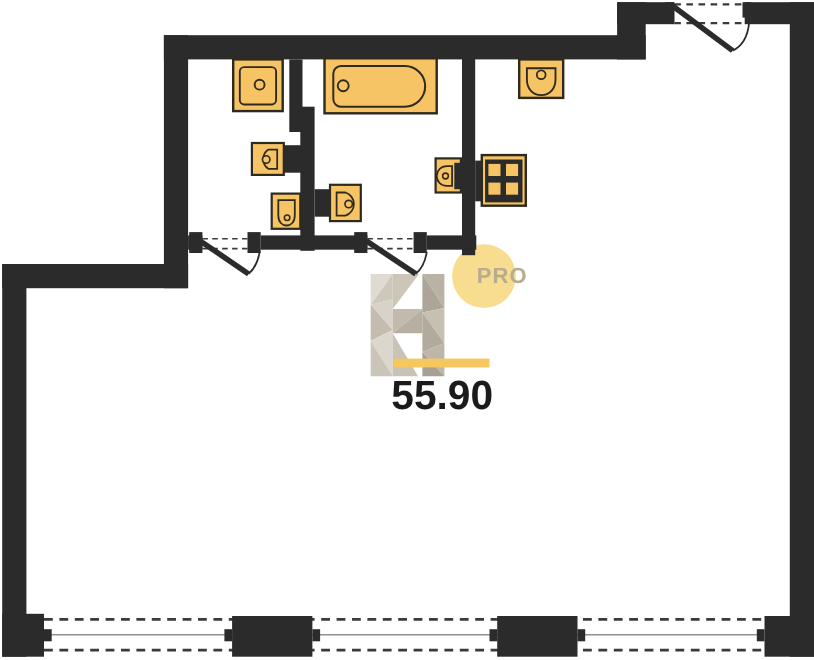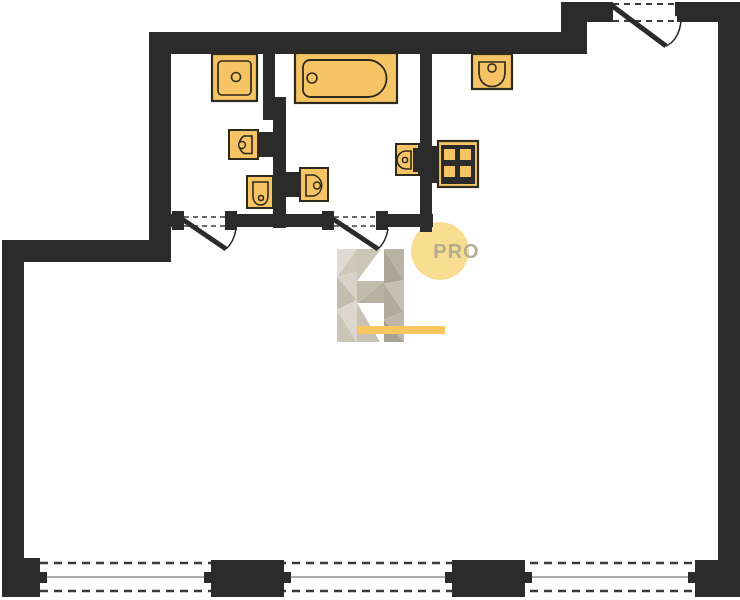--- a/index.html
+++ b/index.html
@@ -155,13 +155,14 @@
     <line x1="182" y1="219" x2="226" y2="249" stroke="#2B2B2B" stroke-width="5"></line>
     <path d="M226 249 Q234 242 236 229" fill="none" stroke="#2B2B2B" stroke-width="1.6"></path>
     <line x1="333" y1="219" x2="378" y2="249" stroke="#2B2B2B" stroke-width="5"></line>
     <path d="M378 249 Q386 242 388 229" fill="none" stroke="#2B2B2B" stroke-width="1.6"></path>
     <line x1="611" y1="5" x2="666" y2="46" stroke="#2B2B2B" stroke-width="5"></line>
     <path d="M666 46 Q679 40 681 21" fill="none" stroke="#2B2B2B" stroke-width="1.6"></path>
   </g>
 </svg>
 
   <div class="pro-label">PRO</div>
+  <div class="area-label">55.90</div>
 </div>
 
 </body></html>

